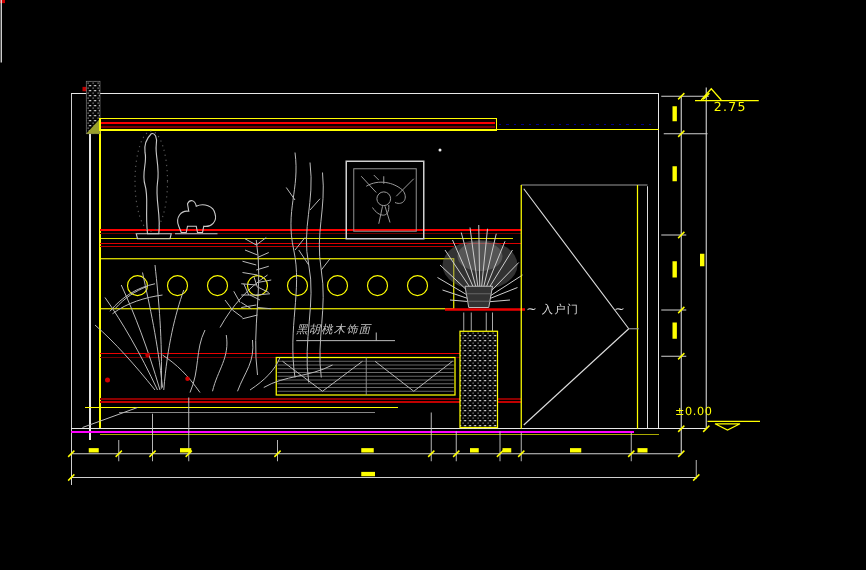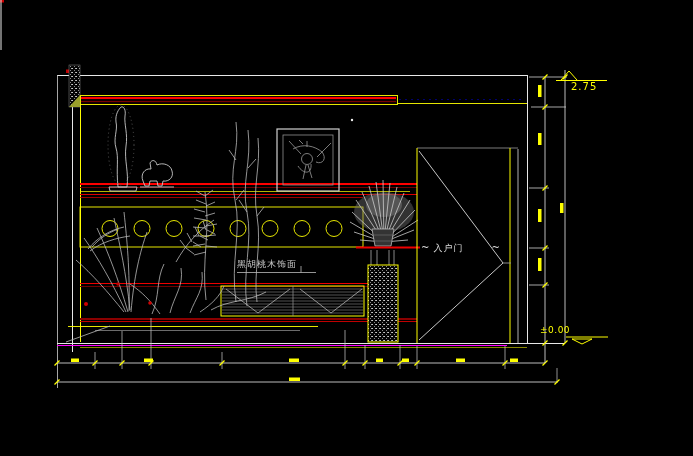--- a/index.html
+++ b/index.html
@@ -3,21 +3,21 @@
 <meta charset="utf-8">
 <style>
   html,body{margin:0;padding:0;background:#000;}
   #canvas{
     position:relative;width:693px;height:388px;background:#000;overflow:hidden;
     font-family:"DejaVu Sans",sans-serif;
   }
   svg{position:absolute;left:0;top:0;}
   .txt{position:absolute;white-space:nowrap;line-height:1;}
   .yel{color:#ffff00;}
-  .gry{color:#c8c8c8;}
+  .gry{color:#c8c8c8;font-style:italic;}
   .wht{color:#dddddd;}
   #elev-top{left:571px;top:82px;font-size:10px;letter-spacing:1px;}
   #elev-floor{left:540px;top:326px;font-size:9px;letter-spacing:0.5px;}
   #material-label{left:237px;top:260px;font-size:9px;letter-spacing:1px;}
   #door-label{left:421px;top:243px;width:86px;font-size:9px;display:flex;align-items:center;}
   #door-label .mid{margin:0 20px 0 4px;letter-spacing:1px;}
   #door-label .tl,#door-label .tr{font-size:10px;}
   #door-label .tr{margin-left:8px;}
 </style>
 </head>

